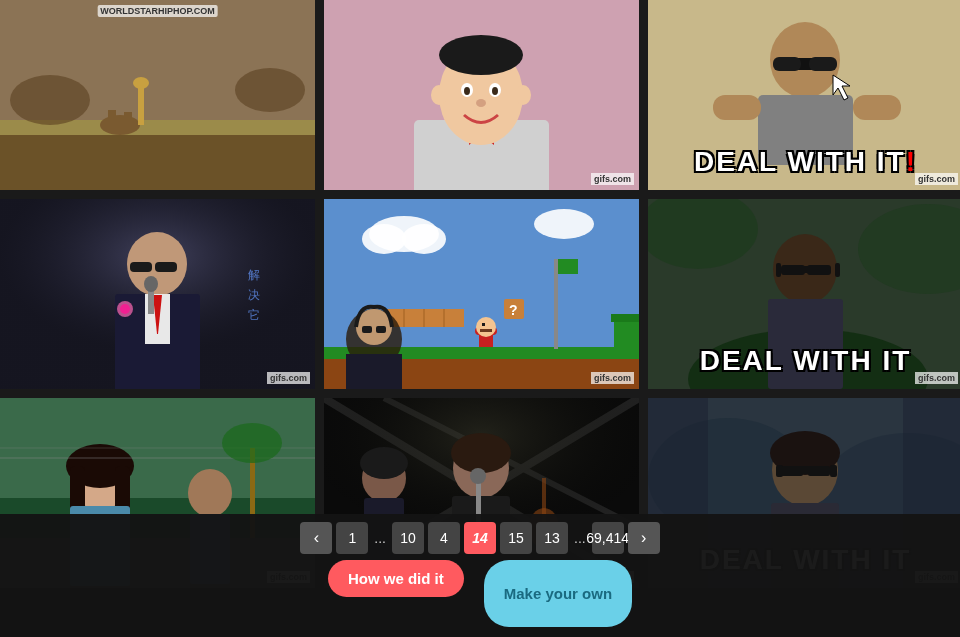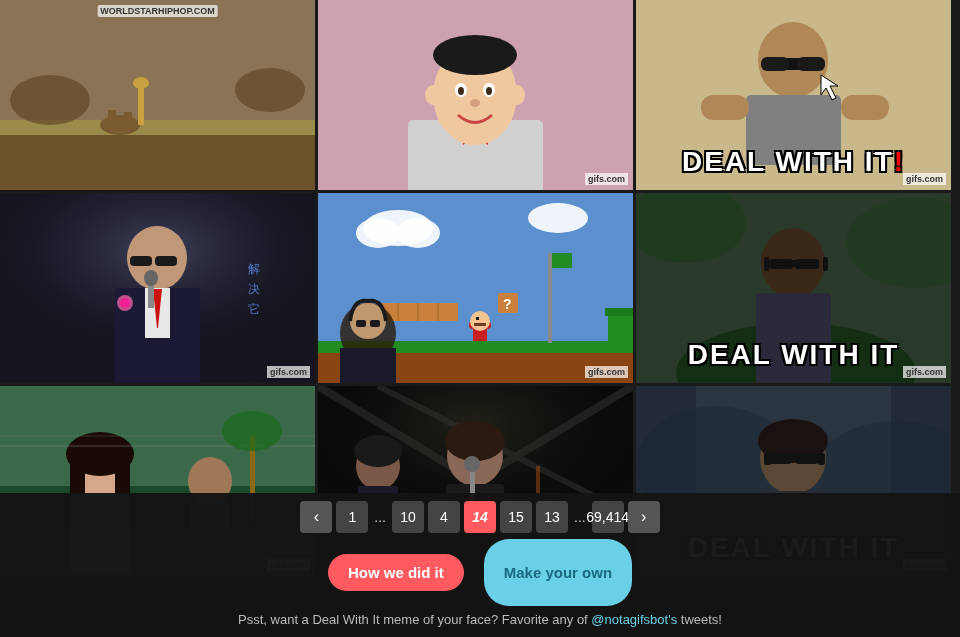--- a/index.html
+++ b/index.html
@@ -10,21 +10,21 @@
       height: 637px;
       overflow: hidden;
       position: relative;
     }
 
     .gallery-grid {
       display: grid;
       grid-template-columns: 315px 315px 315px;
       grid-template-rows: repeat(auto-fill, 190px);
       width: 864px;
-      gap: 3px;
+      gap: 9px;
       position: absolute;
       top: 0;
       left: 0;
     }
 
     .gif-cell {
       position: relative;
       overflow: hidden;
       background: #333;
       cursor: pointer;
@@ -141,21 +141,21 @@
       background: transparent;
       color: #ccc;
       cursor: default;
       width: auto;
       padding: 0 2px;
     }
 
     .action-buttons {
       display: flex;
       gap: 20px;
-      align-items: center;
+      align-items: flex-start;
     }
 
     .btn-how {
       background: #ff5a5f;
       color: white;
       border: none;
       padding: 10px 20px;
       border-radius: 25px;
       font-size: 15px;
       font-weight: bold;
@@ -496,18 +496,13 @@
     <span class="page-btn dots">...</span>
     <button class="page-btn">69,414</button>
     <button class="page-btn nav">›</button>
   </div>
 
   <div class="action-buttons">
     <button class="btn-how">How we did it</button>
     <button class="btn-make">Make your own</button>
   </div>
 
-  <div class="promo-text">
-    <span>Psst, want a Deal With It meme of your face? Favorite any of</span>
-    <a href="#">@notagifsbot's</a>
-    <span>tweets!</span>
-  </div>
 </div>
 
 </body></html>

